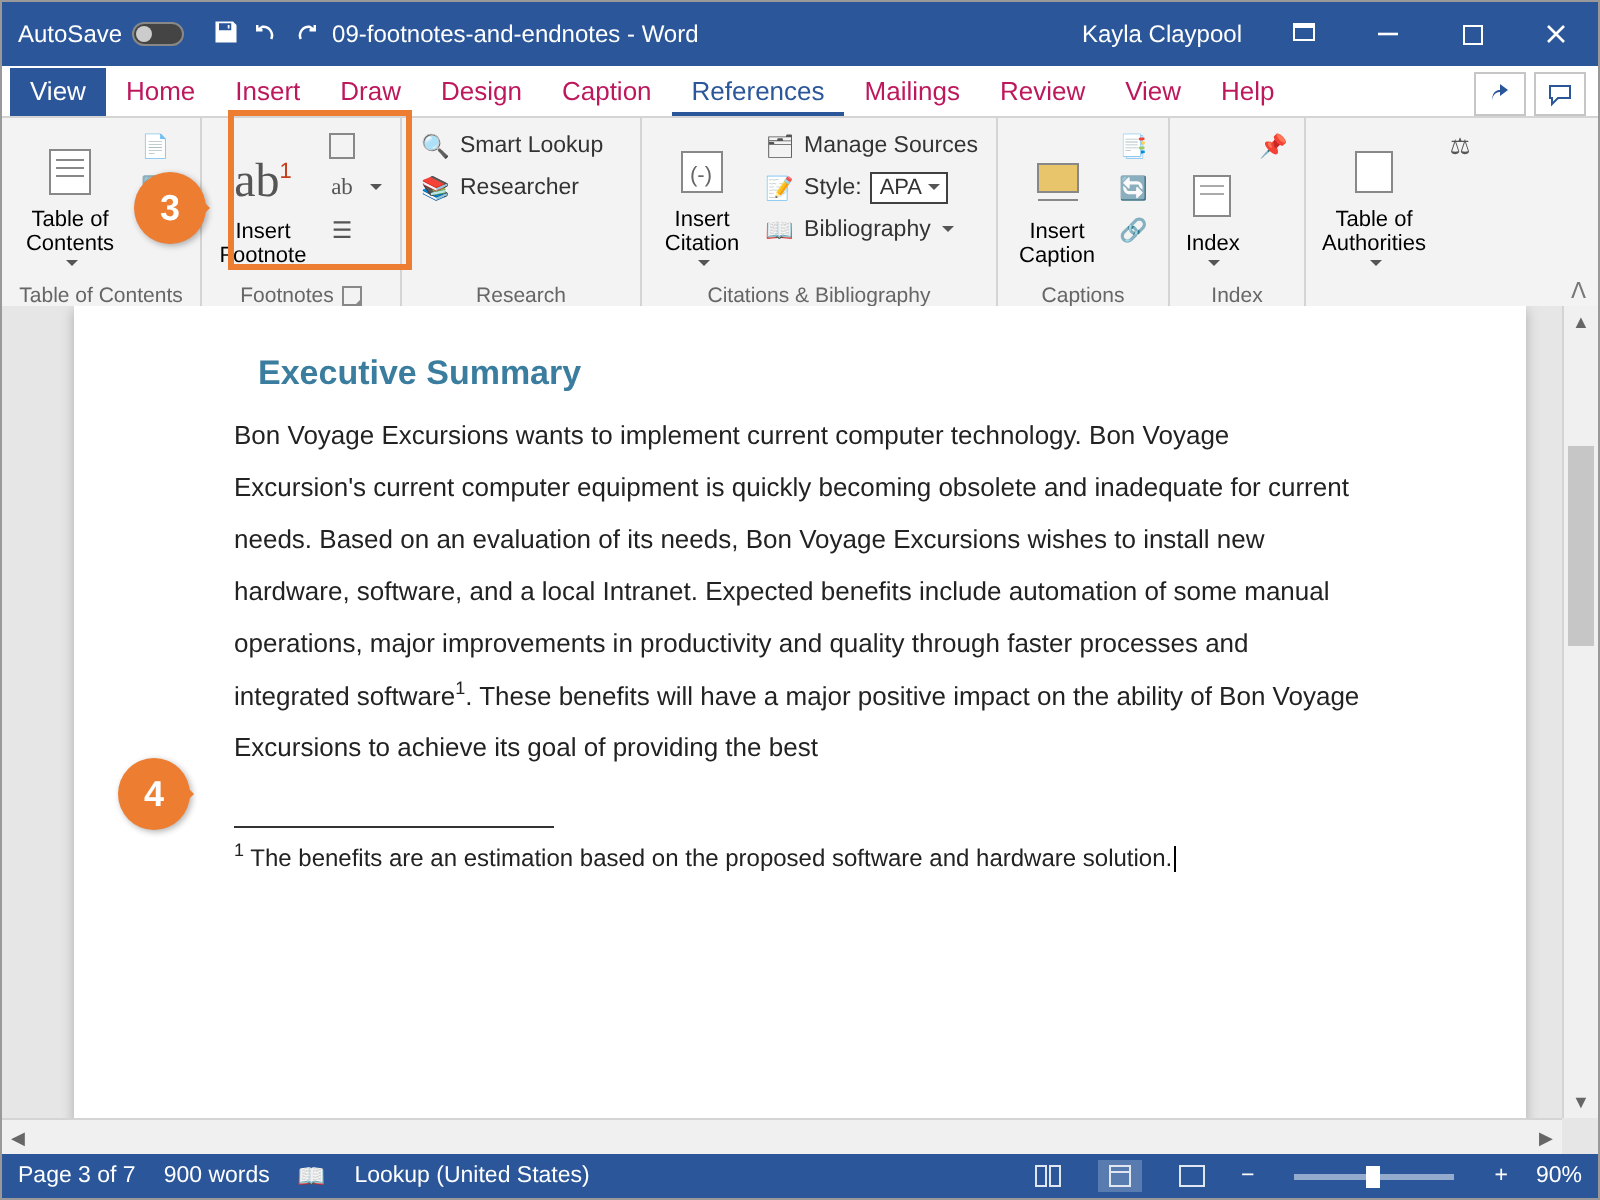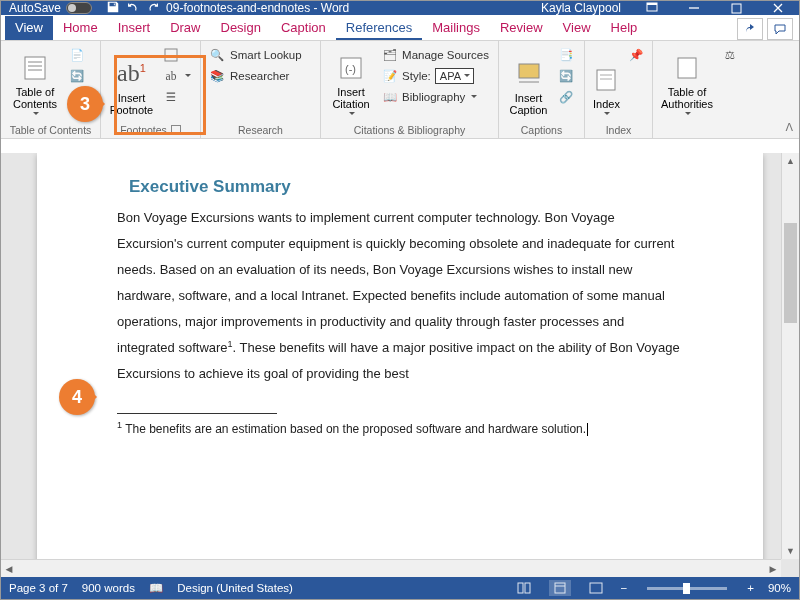--- a/index.html
+++ b/index.html
@@ -1,19 +1,19 @@
 <!DOCTYPE html>
 <html><head>
 <meta charset="utf-8">
 <style>
 * { margin: 0; padding: 0; box-sizing: border-box; font-family: "Segoe UI", Arial, sans-serif; }
 body { background: #fff; width: 800px; height: 600px; overflow: hidden; position: relative; border: 1px solid #999; }
 
 
-.titlebar { height: 14px; background: #2b579a; display: flex; align-items: center; color: #fff; font-size: 12px; }
+.titlebar { height: 32px; background: #2b579a; display: flex; align-items: center; color: #fff; font-size: 12px; }
 .titlebar .autosave { padding: 0 8px; display: flex; align-items: center; gap: 5px; }
 .titlebar .toggle { width: 26px; height: 12px; border: 1px solid #888; border-radius: 6px; background: #444; position: relative; }
 .titlebar .toggle::before { content: ""; position: absolute; left: 1px; top: 1px; width: 8px; height: 8px; border-radius: 50%; background: #ccc; }
 .titlebar .qat { display: flex; gap: 6px; padding: 0 6px; }
 .titlebar .qat span svg { width: 14px; height: 14px; }
 .titlebar .title { flex: 1; text-align: left; }
 .titlebar .user { padding: 0 10px; }
 .titlebar .winbtns { display: flex; }
 .titlebar .winbtns div { width: 42px; height: 28px; display: flex; align-items: center; justify-content: center; }
 
@@ -352,21 +352,21 @@
 </div>
 
 <div class="callout" style="left:58px; top:378px;">
     <span>4</span>
   </div>
 
 <div class="statusbar">
   <span>Page 3 of 7</span>
   <span>900 words</span>
   <span>📖</span>
-  <span>Design (United States)</span>
+  <span>Lookup (United States)</span>
   <div class="spacer"></div>
   <div class="viewbtn">
       <svg width="14" height="12">
         <rect x="1" y="1" width="5" height="10" fill="none" stroke="#fff"></rect>
         <rect x="8" y="1" width="5" height="10" fill="none" stroke="#fff"></rect>
       </svg>
     </div>
   <div class="viewbtn active">
       <svg width="14" height="12">
         <rect x="2" y="1" width="10" height="10" fill="none" stroke="#fff"></rect>

